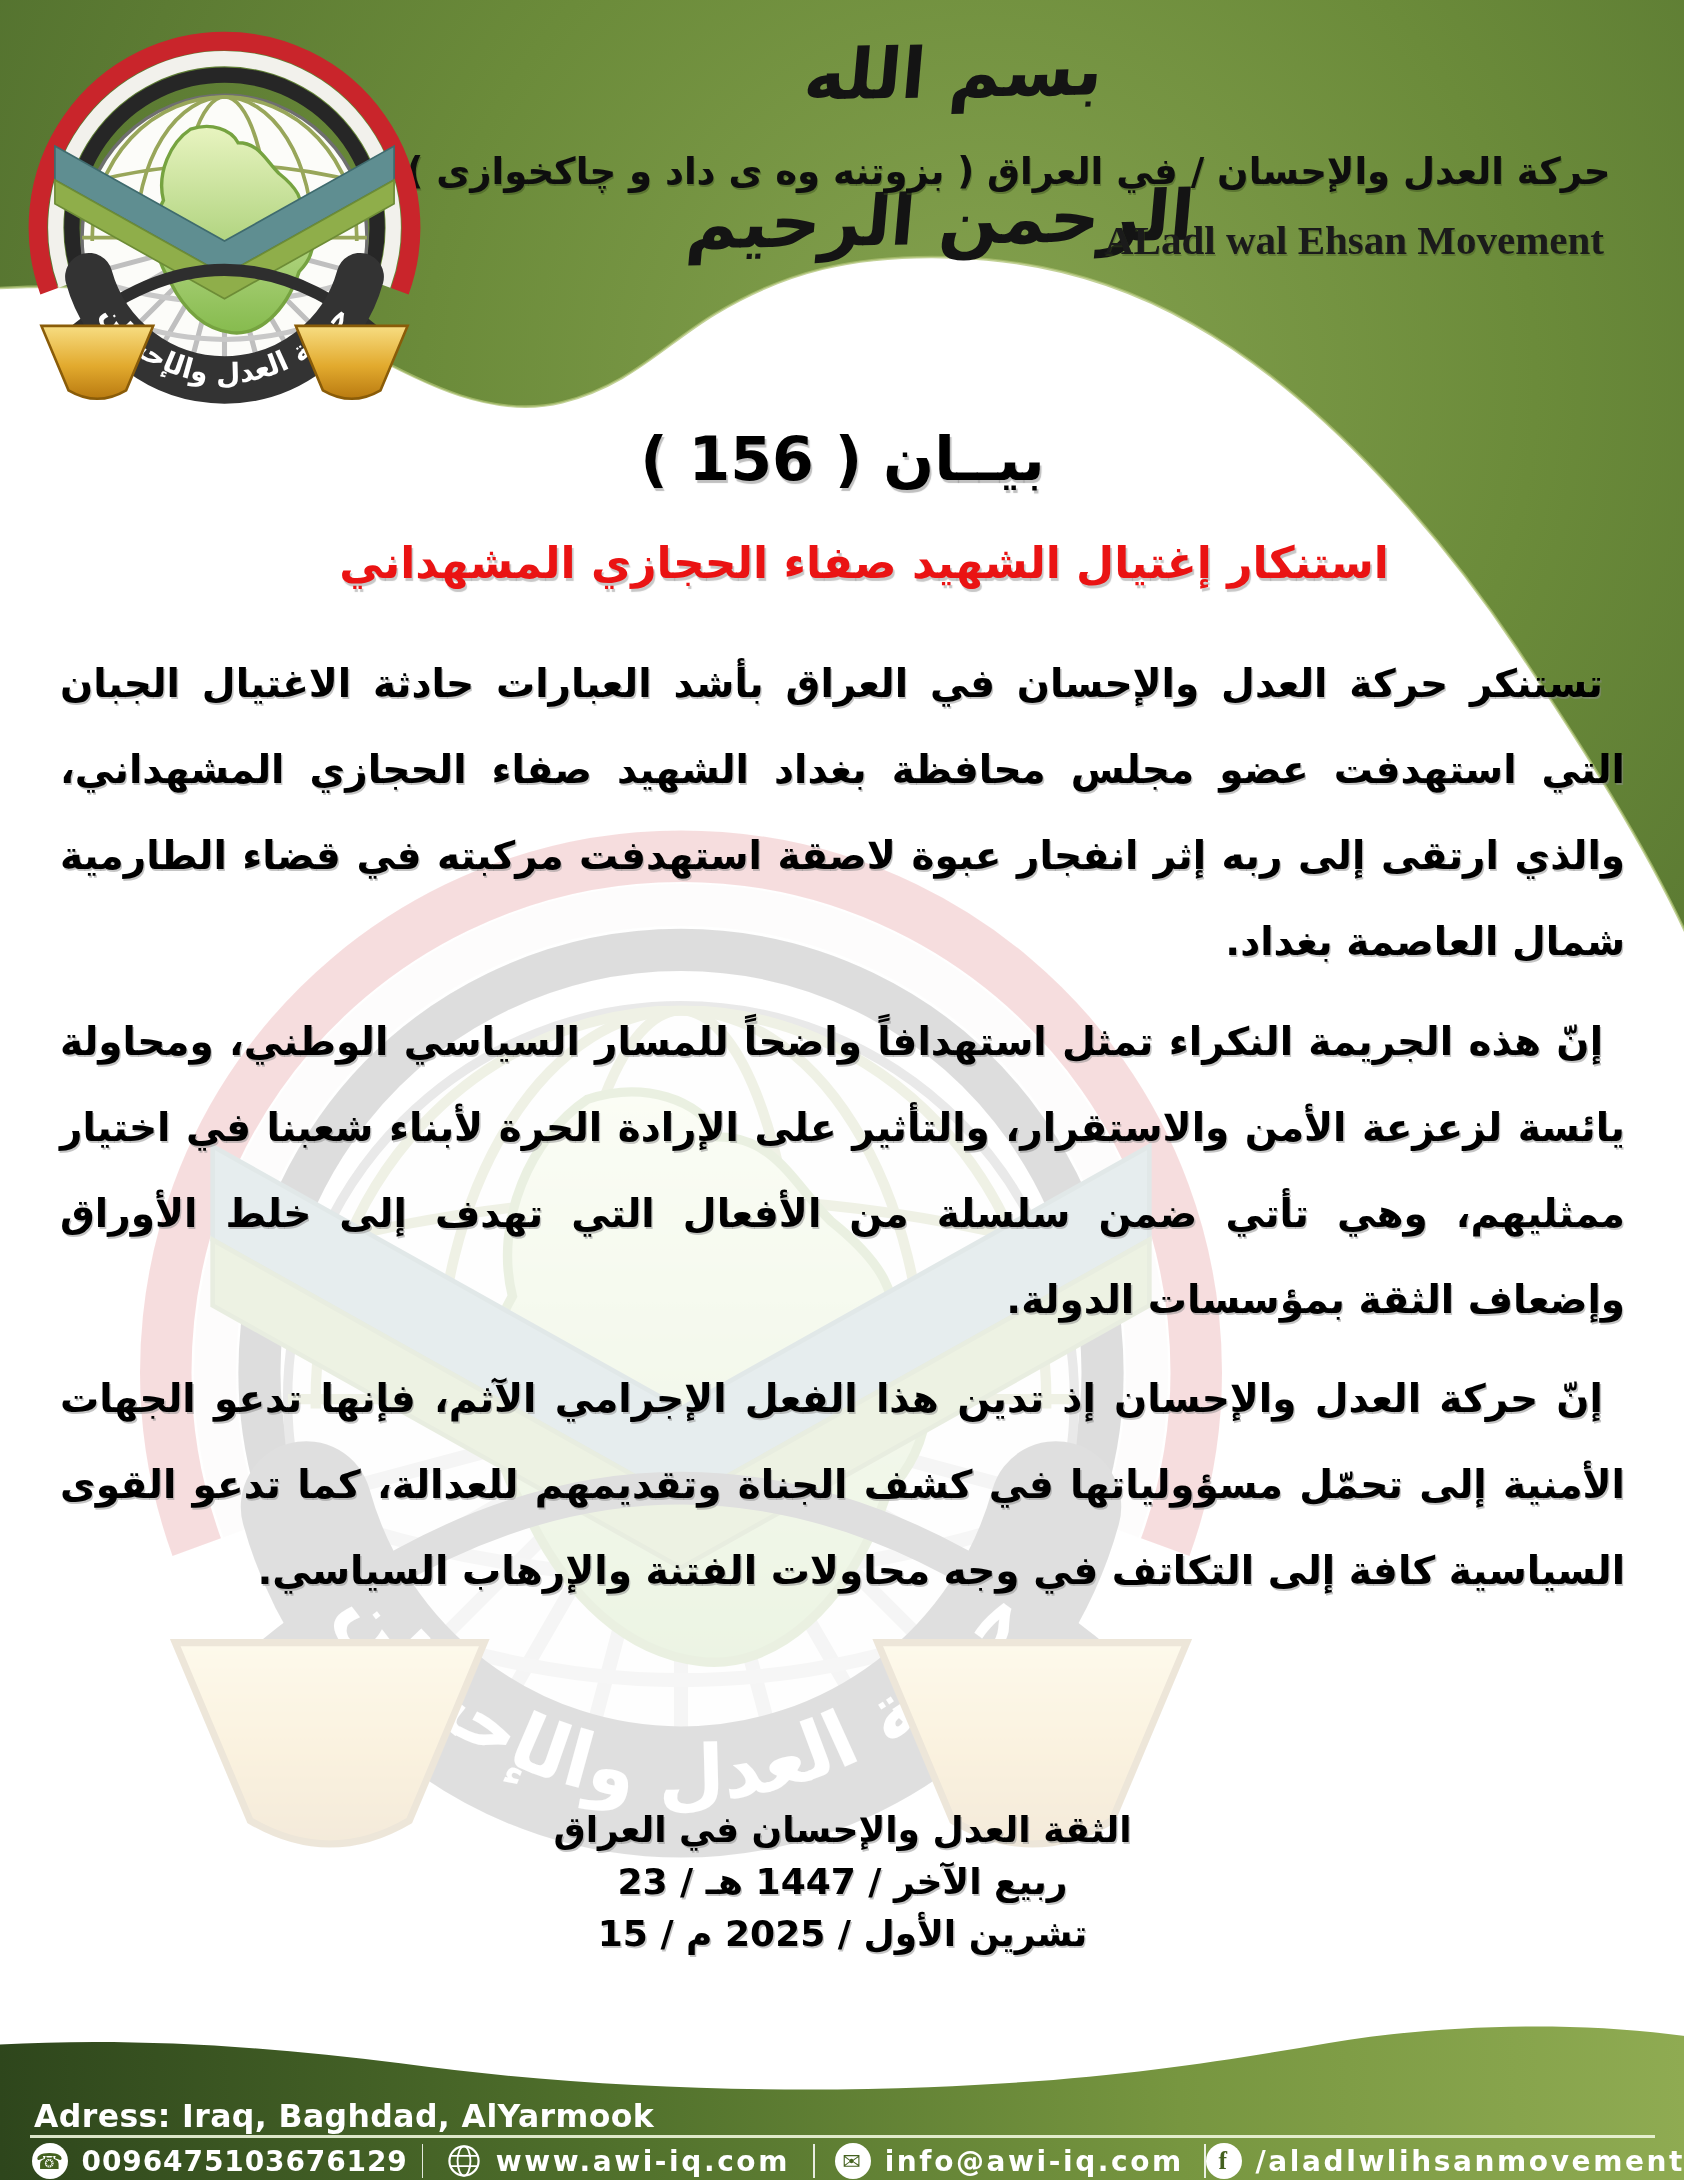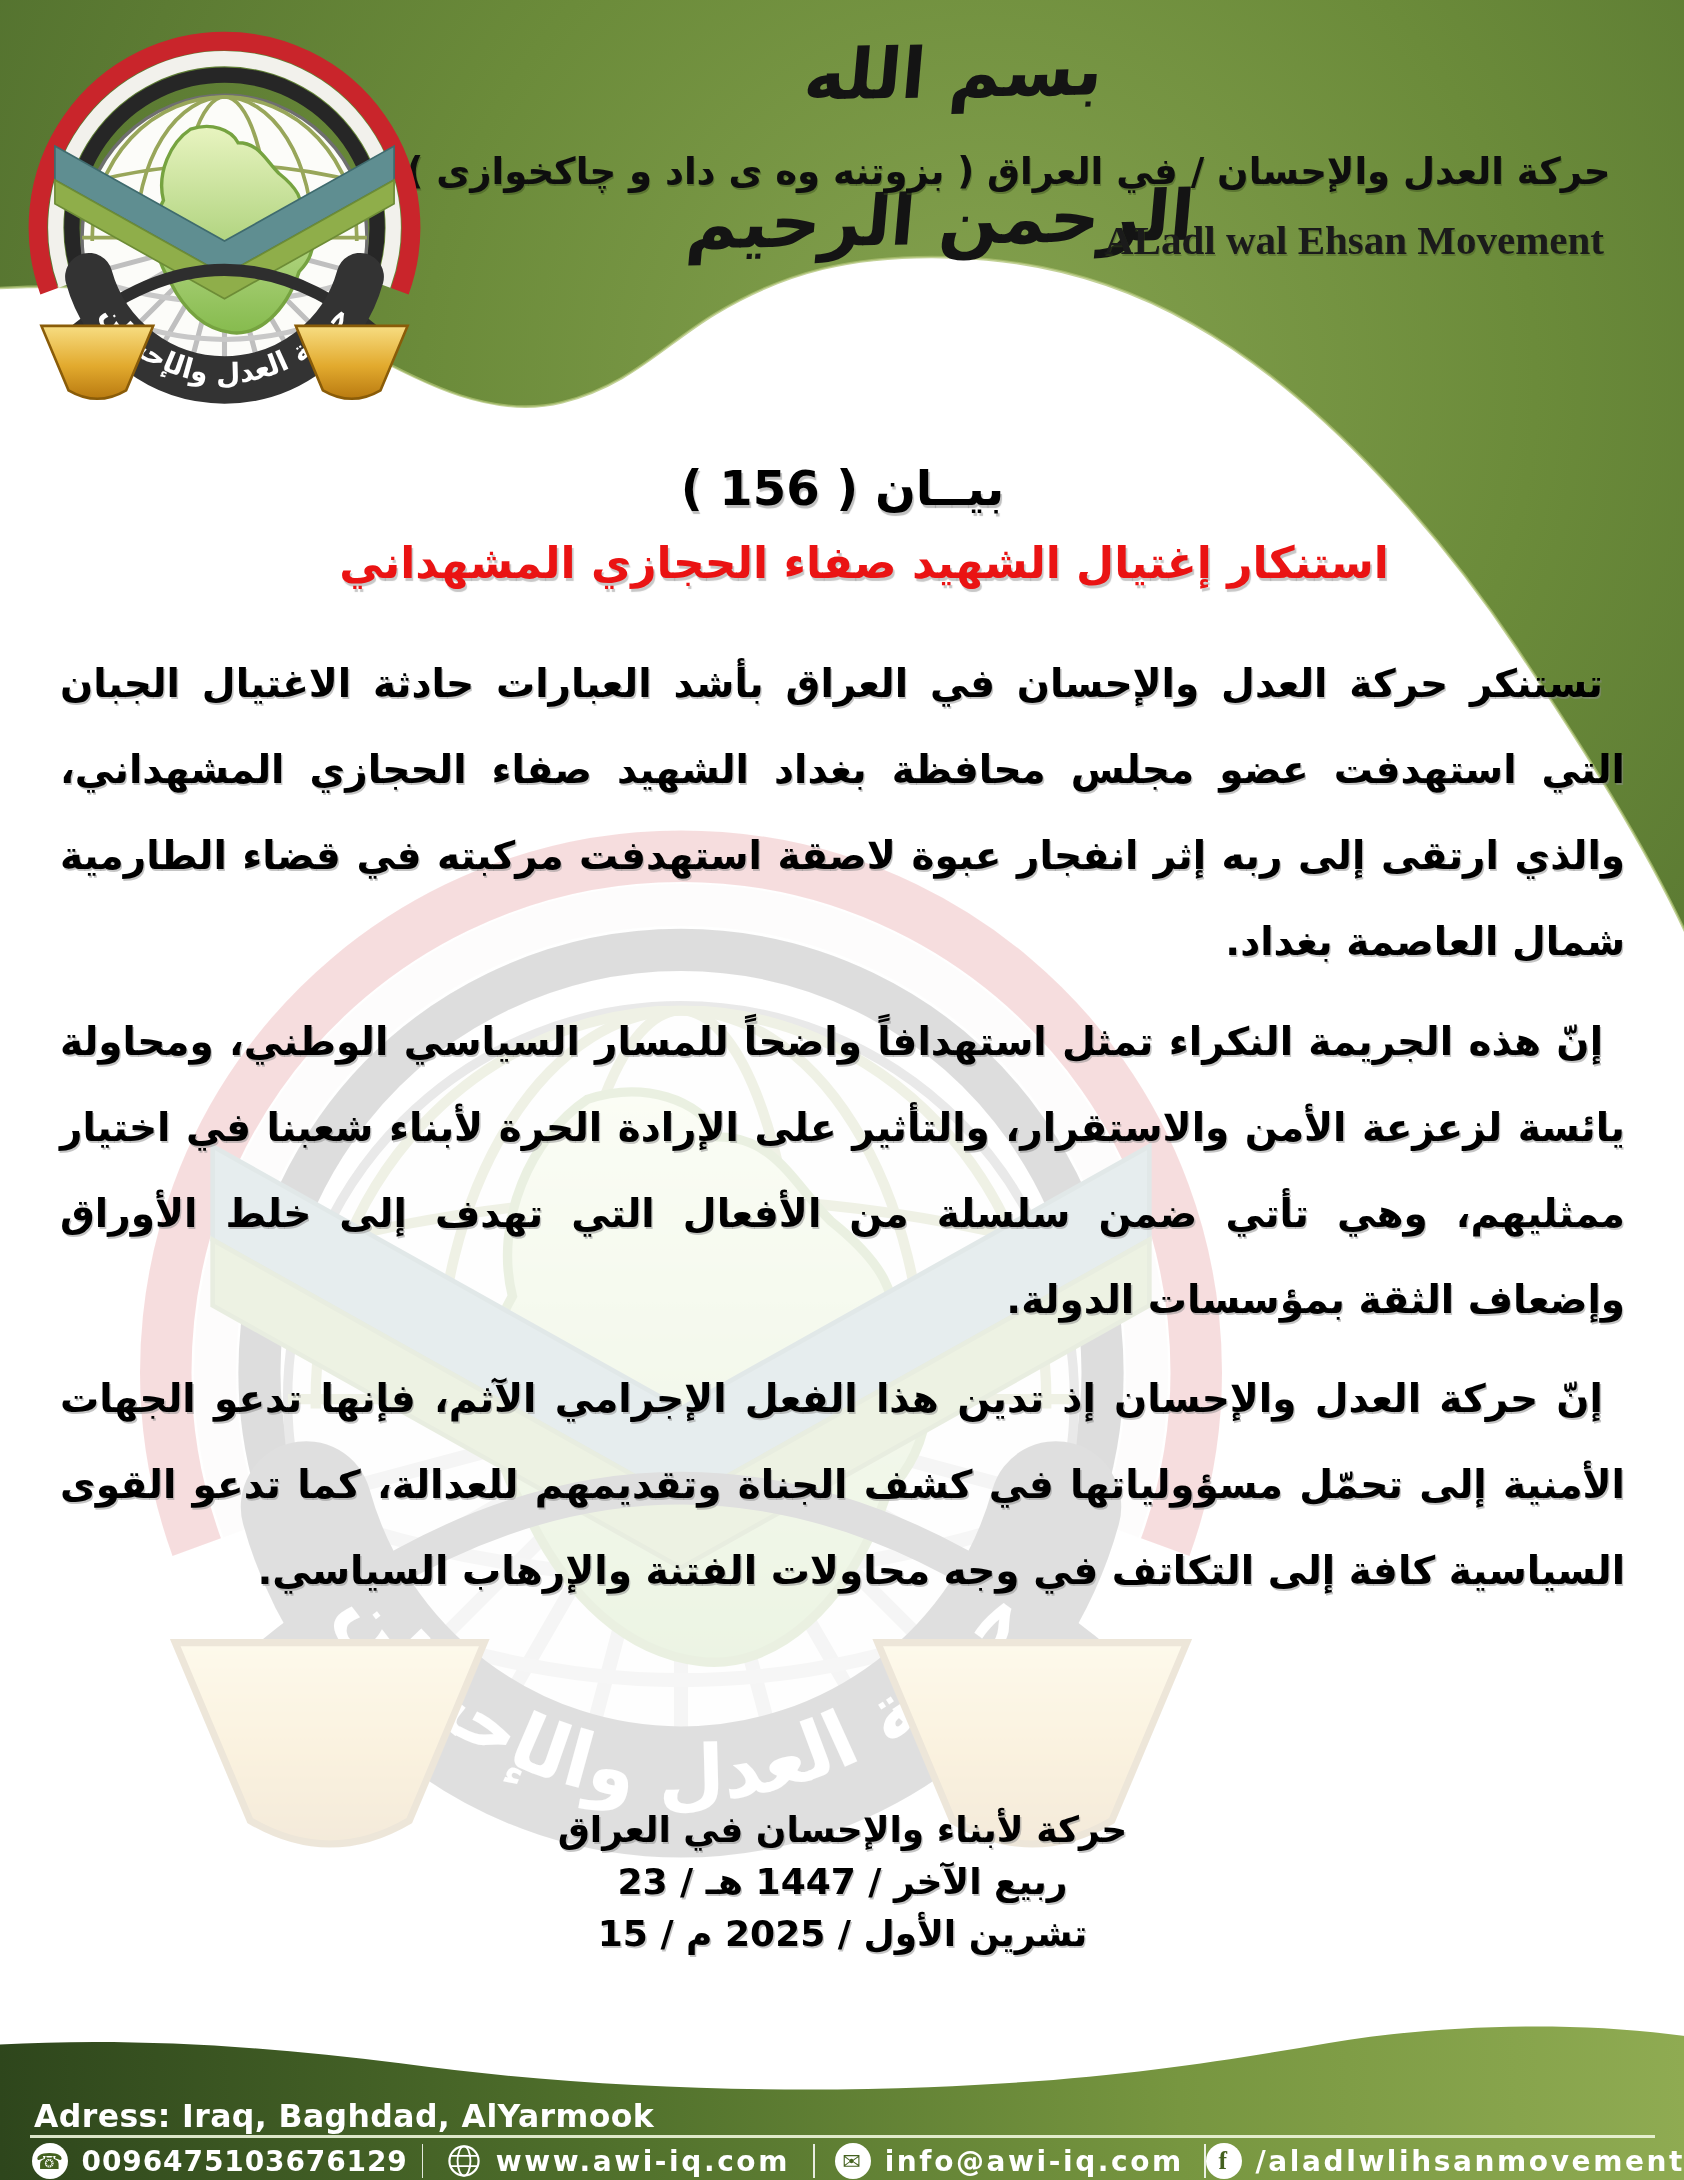--- a/index.html
+++ b/index.html
@@ -12,21 +12,21 @@
 
   .bismillah{position:absolute;left:698px;top:0;width:511px;height:147px;line-height:147px;
     text-align:center;font-size:70px;font-weight:bold;color:#141414;z-index:3;
     transform:skewX(-6deg) rotate(-1deg);}
   .org-line{position:absolute;left:366px;right:34px;top:150px;text-align:center;direction:rtl;
     font-size:37px;font-weight:bold;color:#0e0e0e;z-index:3;text-shadow:0.9px 1.7px 0 rgba(60,80,30,.45);}
   .org-en{position:absolute;right:81px;top:216px;font-family:"Liberation Serif",serif;
     font-size:41px;font-weight:bold;color:#1b1b1b;z-index:3;text-shadow:0.9px 1.7px 0 rgba(60,80,30,.35);text-align:right;}
 
   .stmt-number{position:absolute;left:0;right:0;top:424px;text-align:center;direction:rtl;
-    font-size:48px;font-weight:bold;color:#000;z-index:3;text-shadow:1.7px 2.6px 0.9px rgba(130,130,130,.5);margin-top:36px;}
+    font-size:60px;font-weight:bold;color:#000;z-index:3;text-shadow:1.7px 2.6px 0.9px rgba(130,130,130,.5);}
   .stmt-title{position:absolute;left:0;right:0;top:537px;text-align:center;direction:rtl;
     font-size:44px;font-weight:bold;color:#ea1313;z-index:3;text-shadow:1.7px 2.6px 0.9px rgba(130,130,130,.45);margin-left:43px;}
 
   .body-text{position:absolute;left:0;right:0;top:641px;padding:0 60px;z-index:3;direction:rtl;
     text-align:justify;font-size:39px;font-weight:bold;color:#000;line-height:86px;
     text-shadow:1.3px 2.1px 0 rgba(140,140,140,.5);}
   .body-text p{margin:0 0 13.6px 0;text-indent:22px;}
 
   .signature{position:absolute;left:0;right:0;top:1804px;text-align:center;z-index:3;
     font-size:36px;font-weight:bold;color:#000;line-height:52px;
@@ -158,21 +158,21 @@
   <div class="stmt-number">بيــان ( 156 )</div>
   <div class="stmt-title">استنكار إغتيال الشهيد صفاء الحجازي المشهداني</div>
 
   <div class="body-text">
     <p>تستنكر حركة العدل والإحسان في العراق بأشد العبارات حادثة الاغتيال الجبان التي استهدفت عضو مجلس محافظة بغداد الشهيد صفاء الحجازي المشهداني، والذي ارتقى إلى ربه إثر انفجار عبوة لاصقة استهدفت مركبته في قضاء الطارمية شمال العاصمة بغداد.</p>
     <p>إنّ هذه الجريمة النكراء تمثل استهدافاً واضحاً للمسار السياسي الوطني، ومحاولة يائسة لزعزعة الأمن والاستقرار، والتأثير على الإرادة الحرة لأبناء شعبنا في اختيار ممثليهم، وهي تأتي ضمن سلسلة من الأفعال التي تهدف إلى خلط الأوراق وإضعاف الثقة بمؤسسات الدولة.</p>
     <p>إنّ حركة العدل والإحسان إذ تدين هذا الفعل الإجرامي الآثم، فإنها تدعو الجهات الأمنية إلى تحمّل مسؤولياتها في كشف الجناة وتقديمهم للعدالة، كما تدعو القوى السياسية كافة إلى التكاتف في وجه محاولات الفتنة والإرهاب السياسي.</p>
   </div>
 
   <div class="signature">
-    <div dir="rtl">حركة لأبناء والإحسان في العراق</div>
+    <div dir="rtl">الثقة العدل والإحسان في العراق</div>
     <div dir="ltr">23 / ربيع الآخر / 1447 هـ</div>
     <div dir="ltr">15 / تشرين الأول / 2025 م</div>
   </div>
 
   <div class="addr-row">
     <div class="addr-en">Adress: Iraq, Baghdad, AlYarmook</div>
   </div>
   <div class="footer-line"></div>
 
   <div class="contact-row">

